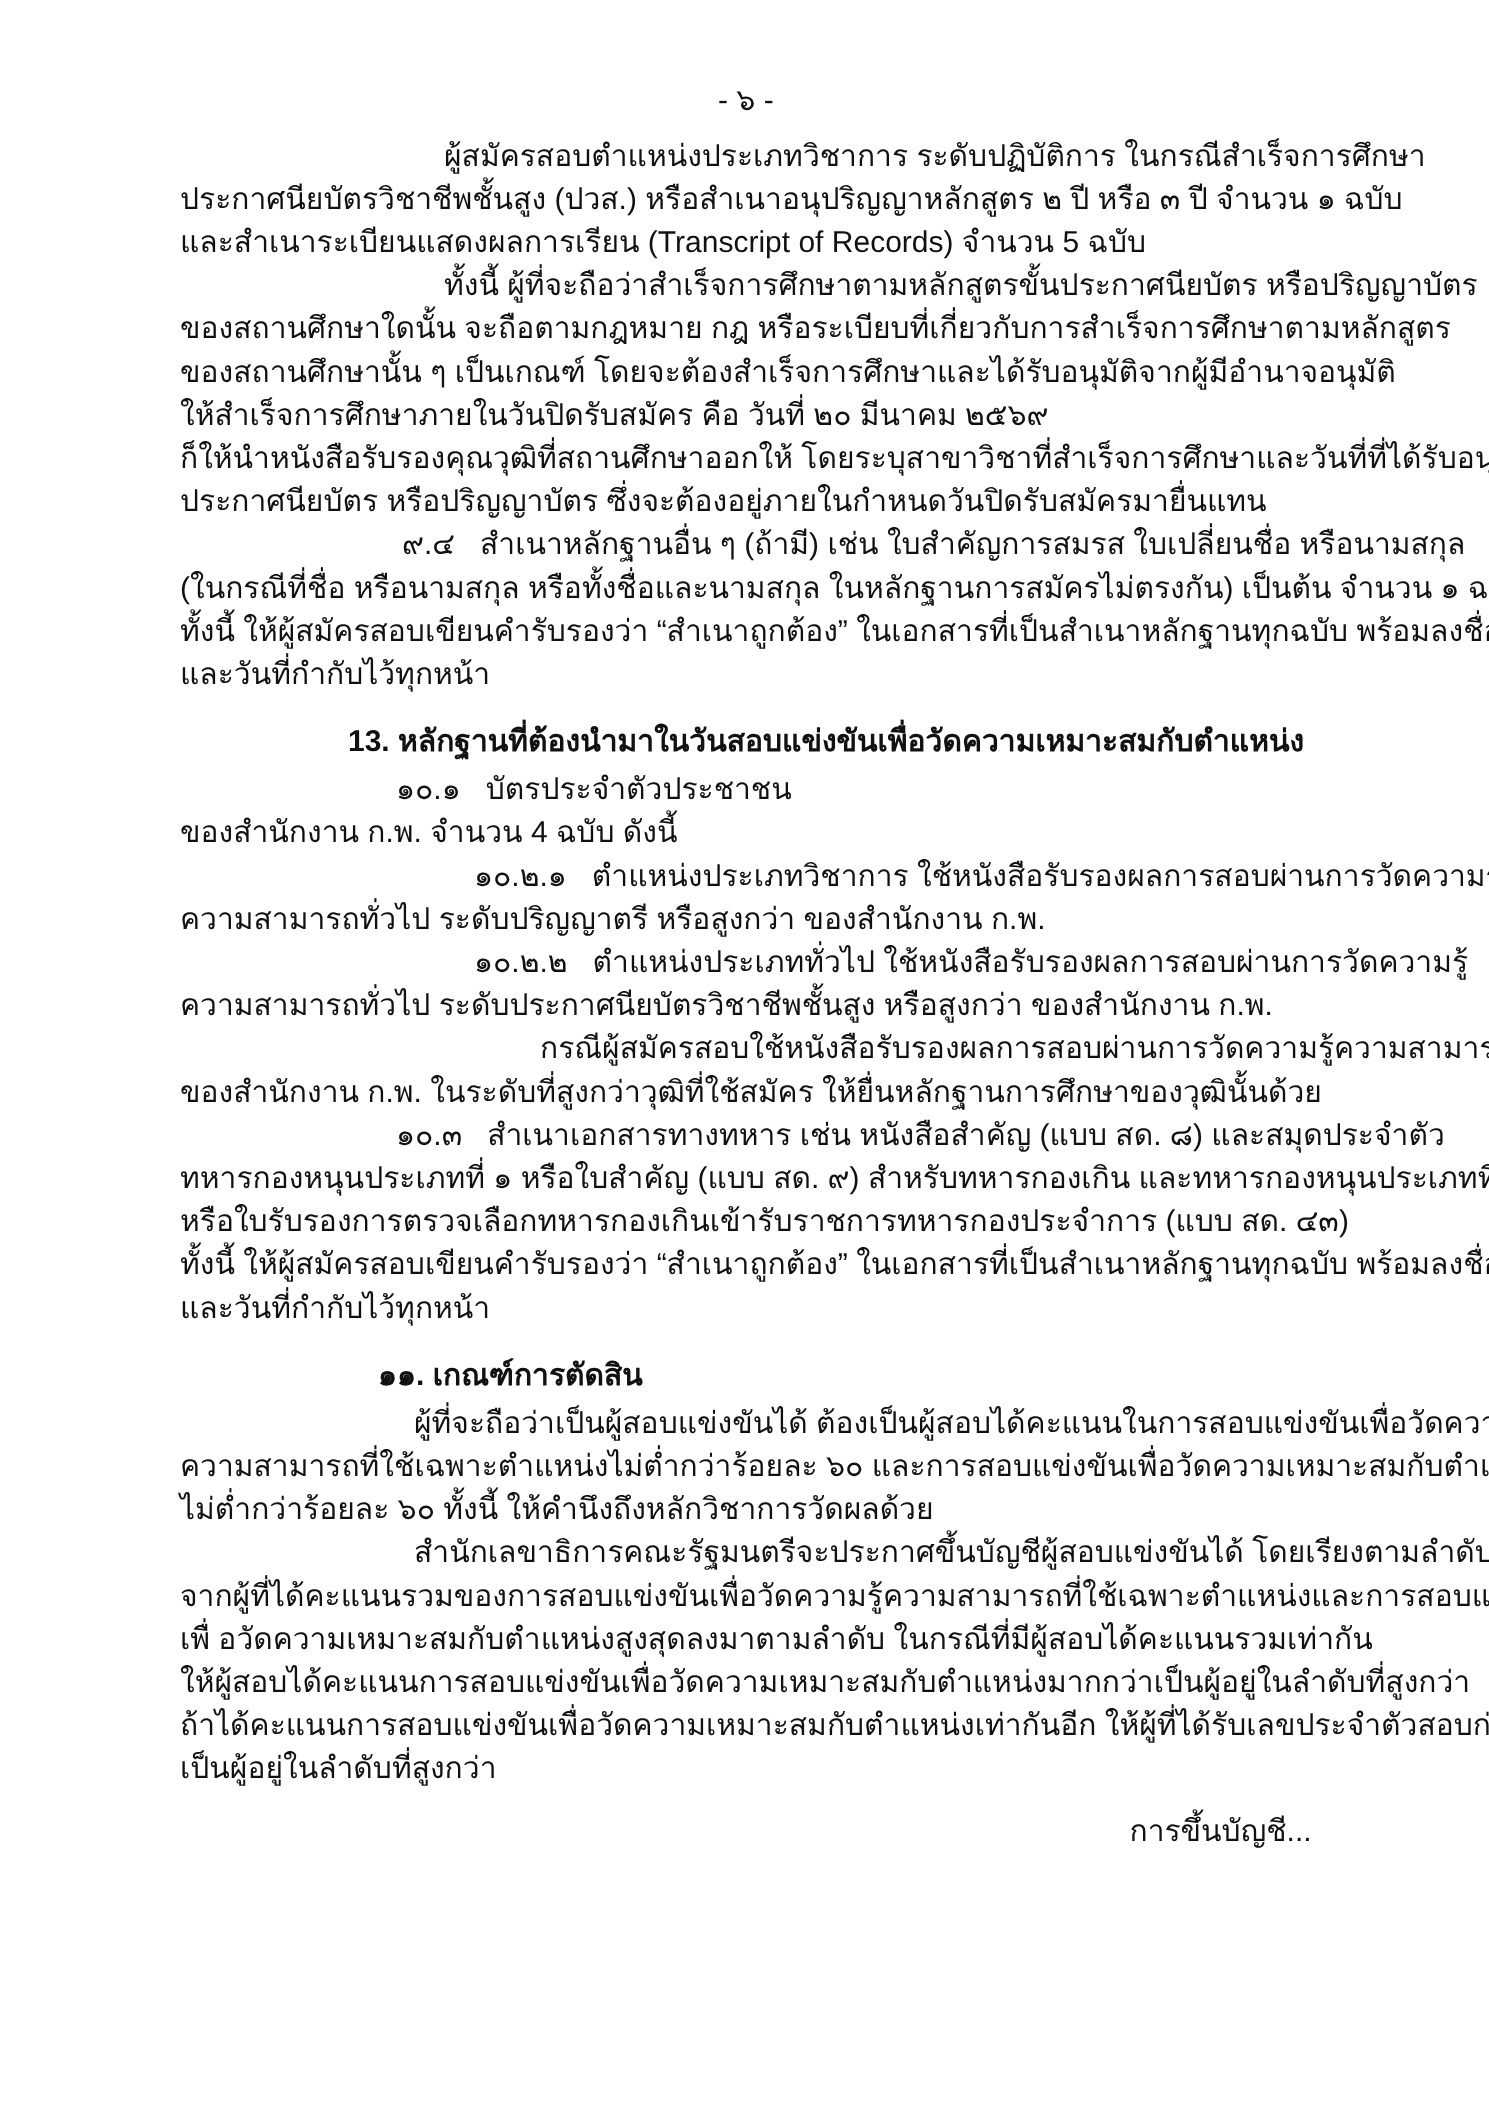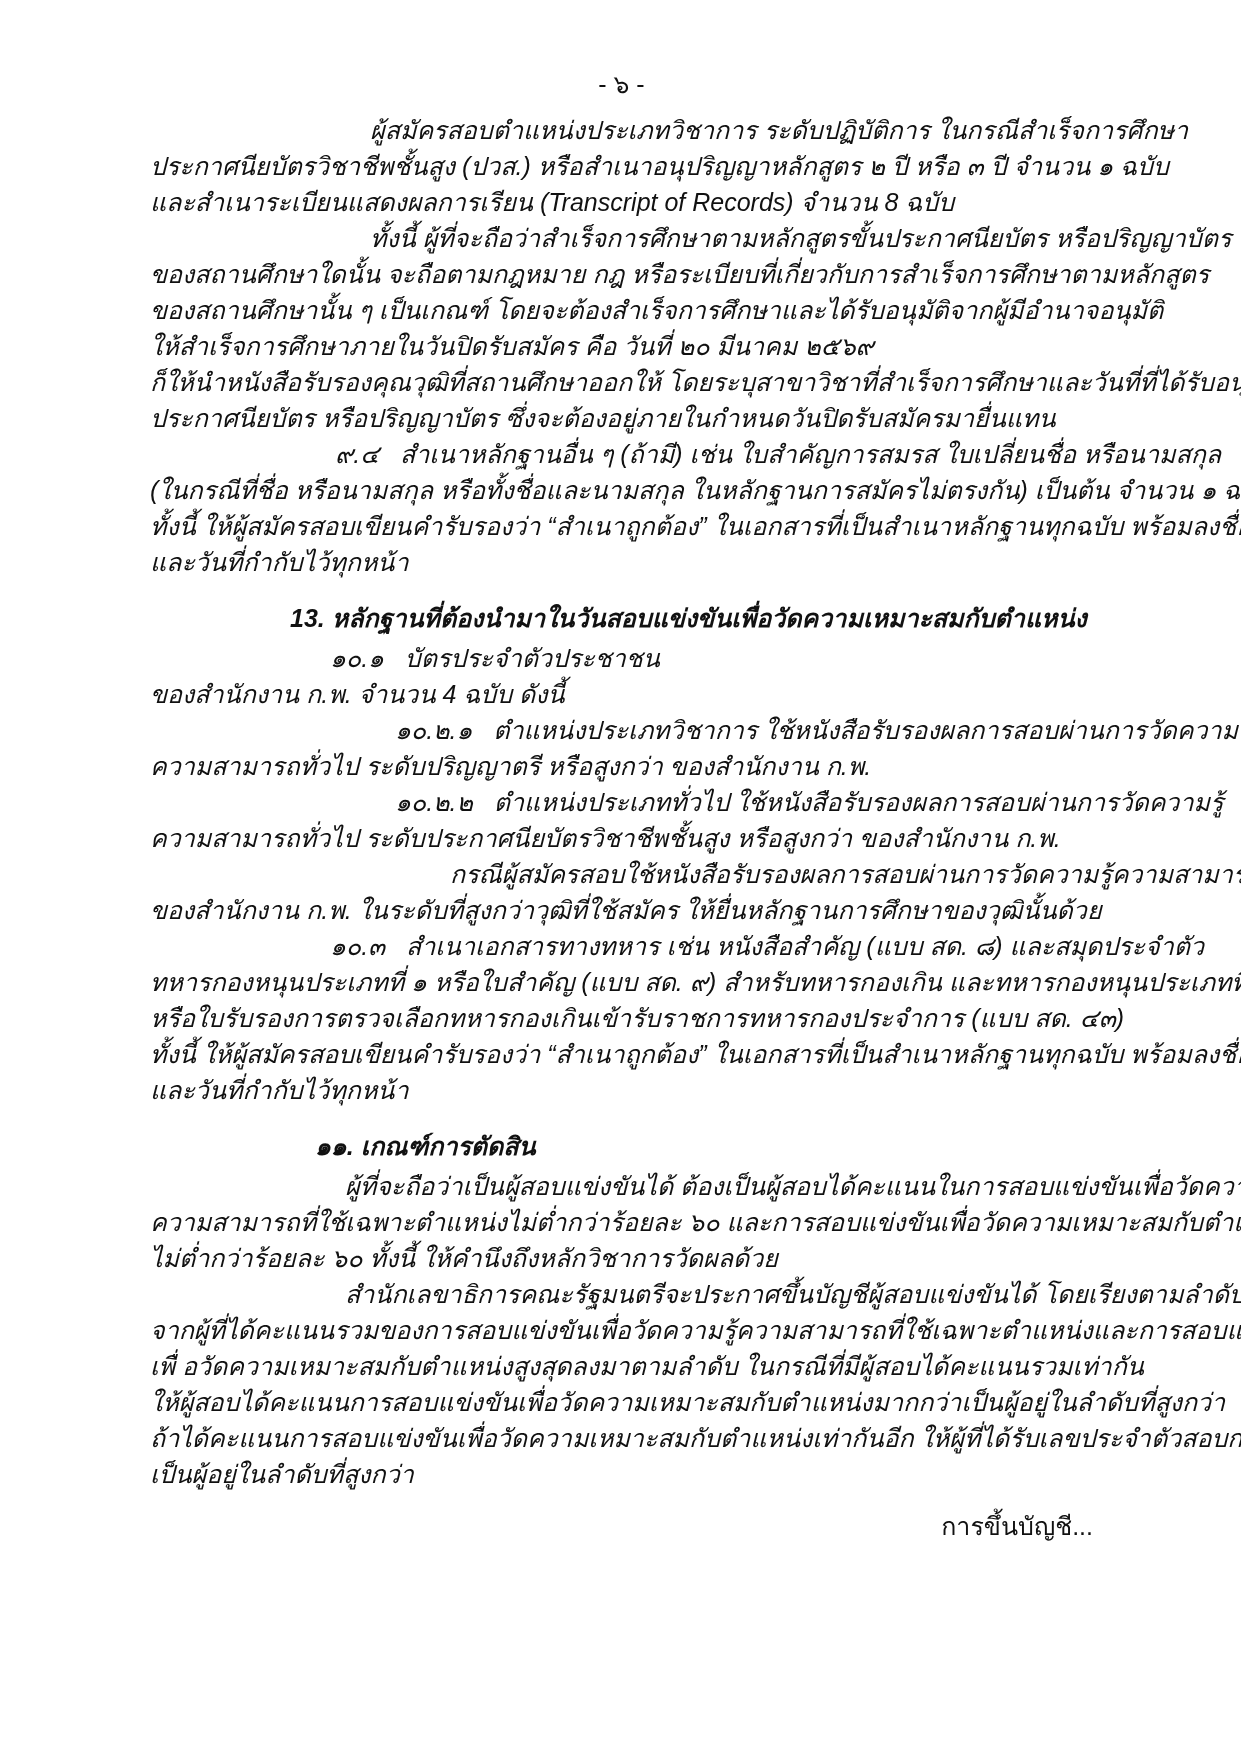--- a/index.html
+++ b/index.html
@@ -18,21 +18,20 @@
     line-height:36px;
   }
   .page-number{
     text-align:center;
     margin-bottom:10px;
     white-space:pre;
   }
   .line{
     white-space:pre;
     min-height:36px;
-    font-style:italic;
   }
   .line.bold{font-weight:bold;}
   .line.heading{margin-top:20px;margin-bottom:4px;}
   
   .ind-none{padding-left:0;}
   .ind-p   {padding-left:220px;}
   .ind-p2  {padding-left:195px;}
   .ind-n94 {padding-left:185px;}
   .ind-h10 {padding-left:140px;}
   .ind-h   {padding-left:165px;}
@@ -47,21 +46,21 @@
 </style>
 </head>
 <body>
 
 <div class="page">
   <div class="page-number">- ๖ -</div>
 
   <div id="doc-body">
       <div class="line ind-p">ผู้สมัครสอบตำแหน่งประเภทวิชาการ ระดับปฏิบัติการ ในกรณีสำเร็จการศึกษา</div>
       <div class="line ind-none">ประกาศนียบัตรวิชาชีพชั้นสูง (ปวส.) หรือสำเนาอนุปริญญาหลักสูตร ๒ ปี หรือ ๓ ปี จำนวน ๑ ฉบับ</div>
-      <div class="line ind-none">และสำเนาระเบียนแสดงผลการเรียน (Transcript of Records) จำนวน 8 ฉบับ</div>
+      <div class="line ind-none">และสำเนาระเบียนแสดงผลการเรียน (Transcript of Records) จำนวน 5 ฉบับ</div>
       <div class="line ind-p">ทั้งนี้ ผู้ที่จะถือว่าสำเร็จการศึกษาตามหลักสูตรขั้นประกาศนียบัตร หรือปริญญาบัตร</div>
       <div class="line ind-none">ของสถานศึกษาใดนั้น จะถือตามกฎหมาย กฎ หรือระเบียบที่เกี่ยวกับการสำเร็จการศึกษาตามหลักสูตร</div>
       <div class="line ind-none">ของสถานศึกษานั้น ๆ เป็นเกณฑ์ โดยจะต้องสำเร็จการศึกษาและได้รับอนุมัติจากผู้มีอำนาจอนุมัติ</div>
       <div class="line ind-none">ให้สำเร็จการศึกษาภายในวันปิดรับสมัคร คือ วันที่ ๒๐ มีนาคม ๒๕๖๙</div>
       <div class="line ind-none">ก็ให้นำหนังสือรับรองคุณวุฒิที่สถานศึกษาออกให้ โดยระบุสาขาวิชาที่สำเร็จการศึกษาและวันที่ที่ได้รับอนุมัติ</div>
       <div class="line ind-none">ประกาศนียบัตร หรือปริญญาบัตร ซึ่งจะต้องอยู่ภายในกำหนดวันปิดรับสมัครมายื่นแทน</div>
       <div class="line ind-n94">๙.๔   สำเนาหลักฐานอื่น ๆ (ถ้ามี) เช่น ใบสำคัญการสมรส ใบเปลี่ยนชื่อ หรือนามสกุล</div>
       <div class="line ind-none">(ในกรณีที่ชื่อ หรือนามสกุล หรือทั้งชื่อและนามสกุล ในหลักฐานการสมัครไม่ตรงกัน) เป็นต้น จำนวน ๑ ฉบับ</div>
       <div class="line ind-none">ทั้งนี้ ให้ผู้สมัครสอบเขียนคำรับรองว่า “สำเนาถูกต้อง” ในเอกสารที่เป็นสำเนาหลักฐานทุกฉบับ พร้อมลงชื่อ</div>
       <div class="line ind-none">และวันที่กำกับไว้ทุกหน้า</div>

